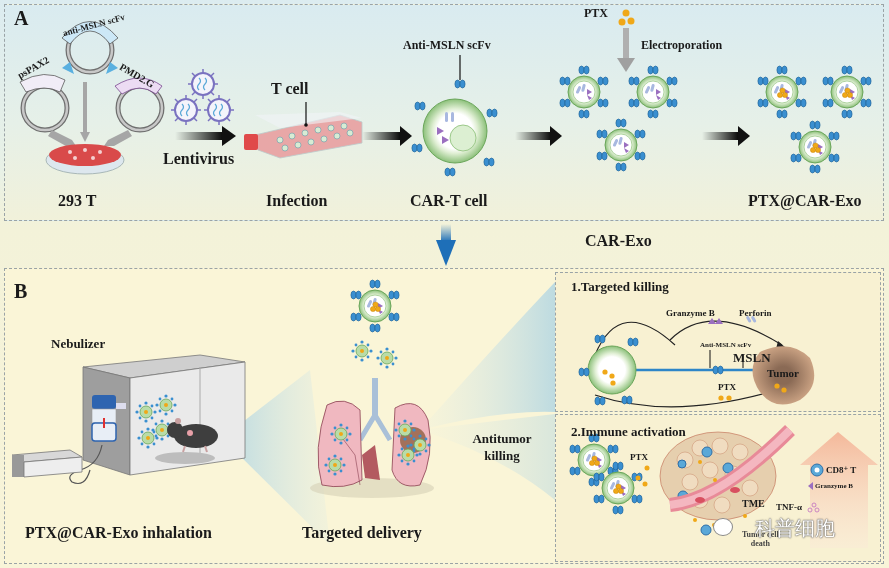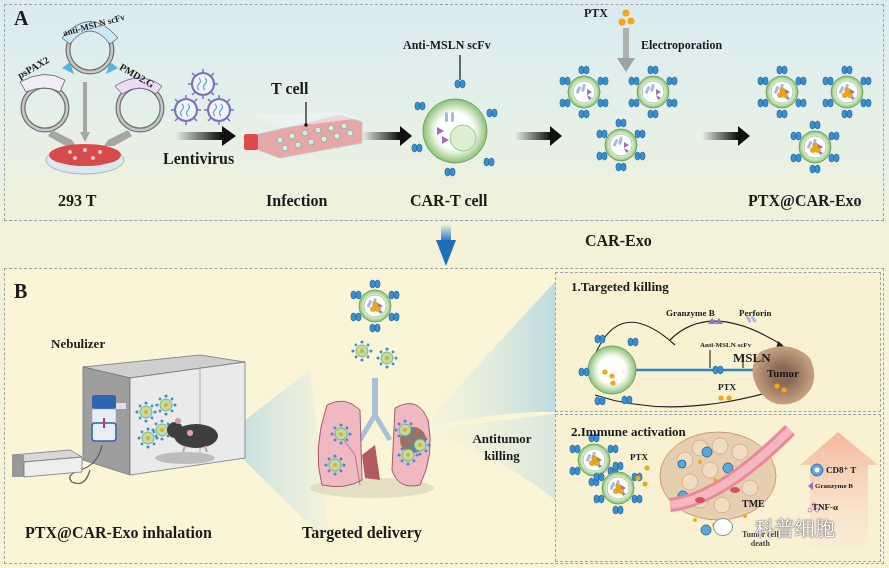--- a/index.html
+++ b/index.html
@@ -413,16 +413,16 @@
 
 <div class="lbl mid" style="left:571px;top:424px;text-align:center;">2.Immune activation</div>
 <div class="lbl xs" style="left:630px;top:452px;">PTX</div>
 <div class="lbl sm" style="left:742px;top:452px;margin-top:46px;">TME</div>
 <div class="lbl" style="left:742px;top:530px;font-size:8px;text-align:center;line-height:9px;color:#444;">
   <div>Tumor cell</div>
   <div>death</div>
 </div>
 <div class="lbl xs" style="left:826px;top:465px;">CD8⁺ T</div>
 <div class="lbl" style="left:815px;top:482px;font-size:7px;">Granzyme B</div>
-<div class="lbl xs" style="left:812px;top:502px;">TNF-α</div>
+<div class="lbl xs" style="left:776px;top:502px;">TNF-α</div>
 
 <div class="lbl" style="left:735px;top:515px;font-size:20px;font-weight:normal;color:#fff;text-shadow:0 0 2px #555,0 0 1px #333;font-family:'DejaVu Sans',sans-serif;margin-left:20px;">科普细胞</div>
 <div style="position:absolute;left:713px;top:518px;width:18px;height:16px;border-radius:50%;background:#fff;border:1px solid #888;"></div>
 
 </body></html>

